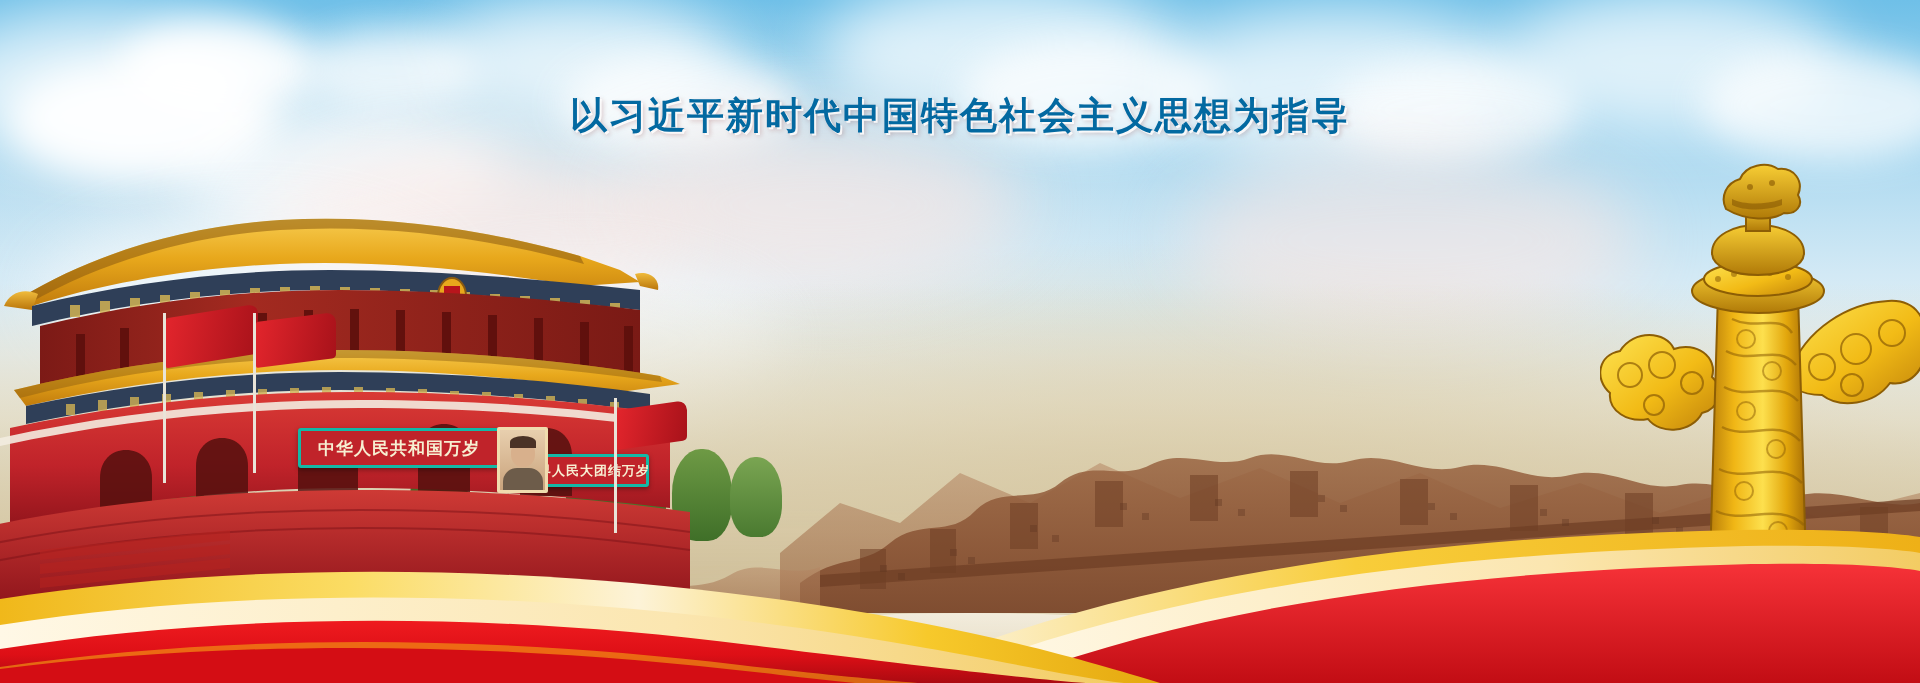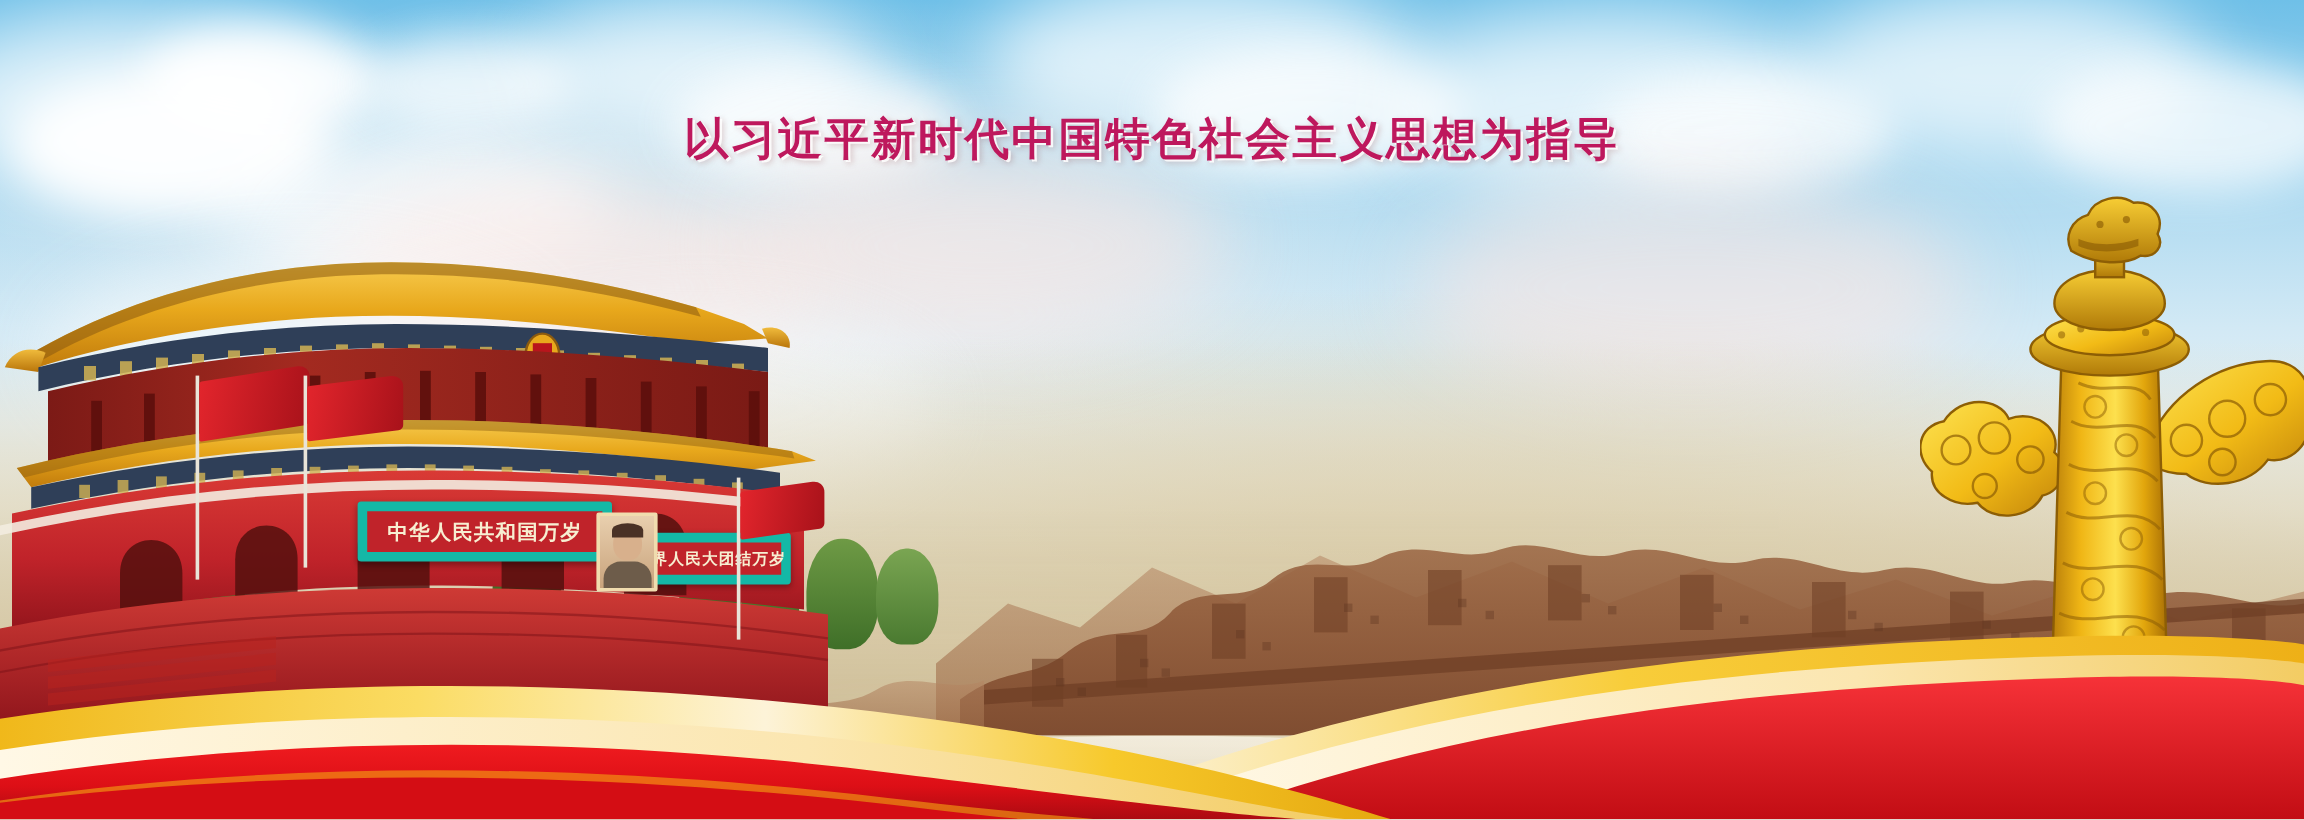--- a/index.html
+++ b/index.html
@@ -63,21 +63,21 @@
 
   
   .gate{
     position:absolute;left:-20px;bottom:75px;width:760px;height:430px;
   }
   .gate svg{display:block;width:100%;height:100%;}
 
   .sign{
     position:absolute;
     background:#c0232a;
-    border:8px solid #14b8a6;
+    border:3px solid #14b8a6;
     border-radius:3px;
     color:#f7efd2;
     font-weight:bold;
     display:flex;align-items:center;justify-content:center;
     letter-spacing:1px;
     white-space:nowrap;
     box-shadow:0 2px 5px rgba(0,0,0,.35);
   }
   #sign-left{left:298px;bottom:215px;width:196px;height:34px;font-size:17px;}
   #sign-right{left:525px;bottom:196px;width:118px;height:27px;font-size:13px;}
@@ -119,21 +119,21 @@
 
   
   .headline{
     position:absolute;left:0;right:0;top:92px;
     text-align:center;
     pointer-events:none;
   }
   .headline .line{
     font-family:"DejaVu Sans","Liberation Sans",sans-serif;
     font-weight:bold;
-    color:#be185d;
+    color:#0369a1;
     letter-spacing:2px;
     line-height:1.32;
     text-shadow:
       2px 2px 0 rgba(255,255,255,.85),
       3px 3px 5px rgba(120,20,20,.25);
   }
   .headline .l1{font-size:37px;}
   .headline .l2{font-size:37px;margin-top:6px;}
 </style>
 </head>

